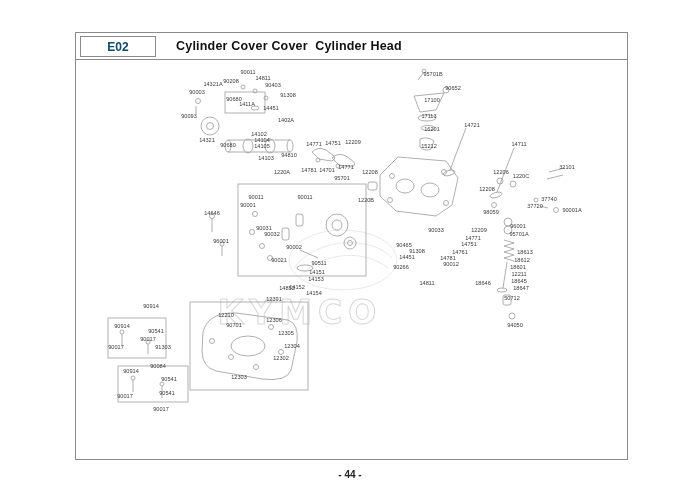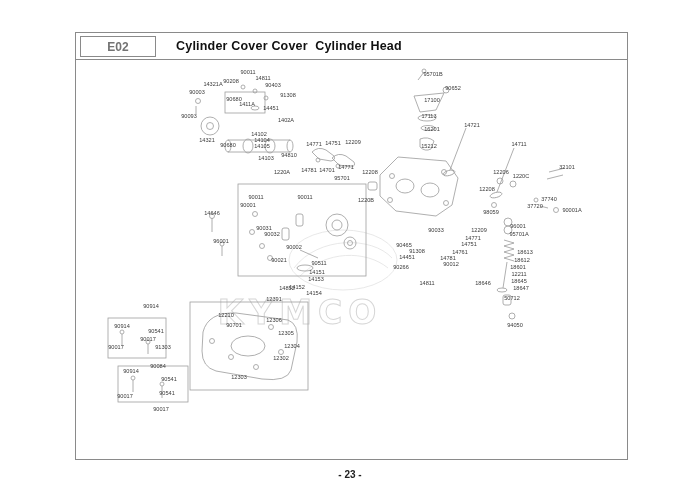--- a/index.html
+++ b/index.html
@@ -6,21 +6,21 @@
   html,body { width:700px; height:495px; background:#ffffff;
               font-family:"Liberation Sans", sans-serif; }
   .page { position:relative; width:700px; height:495px; background:#fff; overflow:hidden; }
 
   .frame { position:absolute; left:75px; top:32px; width:553px; height:428px;
            border:1px solid #8a8a8a; background:#fff; }
   .header { position:absolute; left:0; top:0; width:100%; height:27px;
             border-bottom:1px solid #8a8a8a; }
   .code-box { position:absolute; left:4px; top:3px; width:76px; height:21px;
               border:1px solid #8a8a8a; display:flex; align-items:center; justify-content:center;
-              font-weight:bold; font-size:12px; color:#737373; }
+              font-weight:bold; font-size:12px; color:#0c4a6e; }
   .title { position:absolute; left:100px; top:6px; font-weight:bold; font-size:12.5px;
            color:#111; white-space:pre; letter-spacing:0.2px; }
 
   .art { position:absolute; left:0; top:0; }
   .art * { stroke:#9a9a9a; fill:none; stroke-width:0.8; }
   .art .boxline { stroke:#9f9f9f; }
   .art .wm { stroke:#e2e2e2; }
   .art .wmtext { stroke:#d6d6d6; fill:none; stroke-width:1;
                  font-family:"DejaVu Sans", sans-serif; font-weight:bold;
                  font-size:33px; letter-spacing:6px; }
@@ -276,14 +276,14 @@
       <span class="plabel" style="left: 148px; top: 339px;">90017</span>
       <span class="plabel" style="left: 163px; top: 347px;">91303</span>
       <span class="plabel" style="left: 158px; top: 366px;">90084</span>
       <span class="plabel" style="left: 131px; top: 371px;">90914</span>
       <span class="plabel" style="left: 169px; top: 379px;">90541</span>
       <span class="plabel" style="left: 167px; top: 393px;">90541</span>
       <span class="plabel" style="left: 125px; top: 396px;">90017</span>
       <span class="plabel" style="left: 161px; top: 409px;">90017</span>
     </div>
 
-  <div class="page-number">- 23 -</div>
+  <div class="page-number">- 44 -</div>
 </div>
 
 </body></html>

